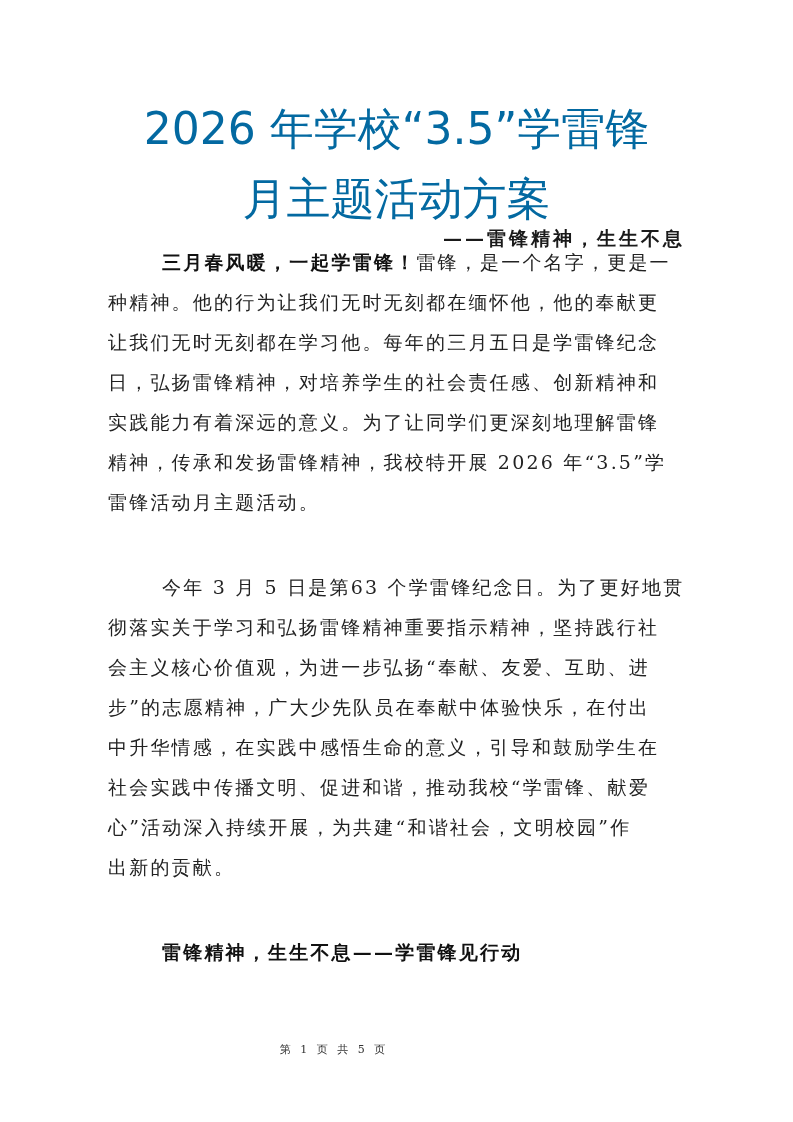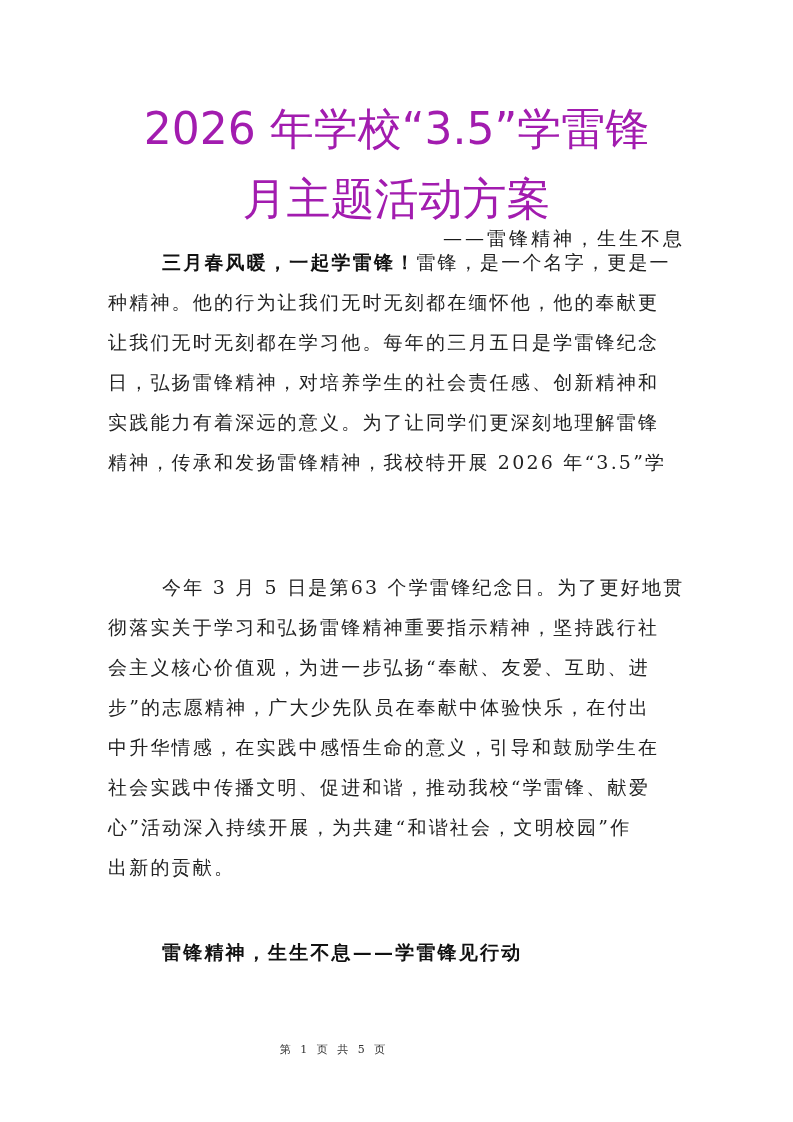--- a/index.html
+++ b/index.html
@@ -19,35 +19,35 @@
       position: absolute;
       left: 0; top: 0;
       width: 793px;
       height: 1122px;
     }
     .title {
       position: absolute;
       left: 110px;
       width: 573px;
       text-align: center;
-      color: #a21caf;
+      color: #0369a1;
       font-family: "DejaVu Sans", "Liberation Sans", sans-serif;
       font-size: 44px;
       line-height: 58px;
       font-weight: normal;
       letter-spacing: 0px;
     }
     .title.l1 { top: 100px; }
     .title.l2 { top: 170px; }
     .subtitle {
       position: absolute;
       top: 226px;
       right: 108px;
       font-size: 19px;
-      font-weight: normal;
+      font-weight: bold;
       letter-spacing: 3px;
       color: #1a1a1a;
     }
     .line {
       position: absolute;
       left: 108px;
       white-space: nowrap;
       font-size: 19px;
       letter-spacing: 2.2px;
       color: #222;
@@ -82,20 +82,21 @@
   <div class="subtitle">——雷锋精神，生生不息</div>
 
   <div class="line indent" style="top:242px; line-height:40px;">
     <span class="bold">三月春风暖，一起学雷锋！</span><span>雷锋，是一个名字，更是一</span>
   </div>
   <div class="line" style="top:282px; line-height:40px;">种精神。他的行为让我们无时无刻都在缅怀他，他的奉献更</div>
   <div class="line" style="top:322px; line-height:40px;">让我们无时无刻都在学习他。每年的三月五日是学雷锋纪念</div>
   <div class="line" style="top:362px; line-height:40px;">日，弘扬雷锋精神，对培养学生的社会责任感、创新精神和</div>
   <div class="line" style="top:402px; line-height:40px;">实践能力有着深远的意义。为了让同学们更深刻地理解雷锋</div>
   <div class="line" style="top:442px; line-height:40px;">精神，传承和发扬雷锋精神，我校特开展 2026 年“3.5”学</div>
+  <div class="line" style="top:482px; line-height:40px;">雷锋活动月主题活动。</div>
 
 
   <div class="line indent" style="top:567px; line-height:40px;">今年 3 月 5 日是第63 个学雷锋纪念日。为了更好地贯</div>
   <div class="line" style="top:607px; line-height:40px;">彻落实关于学习和弘扬雷锋精神重要指示精神，坚持践行社</div>
   <div class="line" style="top:647px; line-height:40px;">会主义核心价值观，为进一步弘扬“奉献、友爱、互助、进</div>
   <div class="line" style="top:687px; line-height:40px;">步”的志愿精神，广大少先队员在奉献中体验快乐，在付出</div>
   <div class="line" style="top:727px; line-height:40px;">中升华情感，在实践中感悟生命的意义，引导和鼓励学生在</div>
   <div class="line" style="top:767px; line-height:40px;">社会实践中传播文明、促进和谐，推动我校“学雷锋、献爱</div>
   <div class="line" style="top:807px; line-height:40px;">心”活动深入持续开展，为共建“和谐社会，文明校园”作</div>
   <div class="line" style="top:847px; line-height:40px;">出新的贡献。</div>

